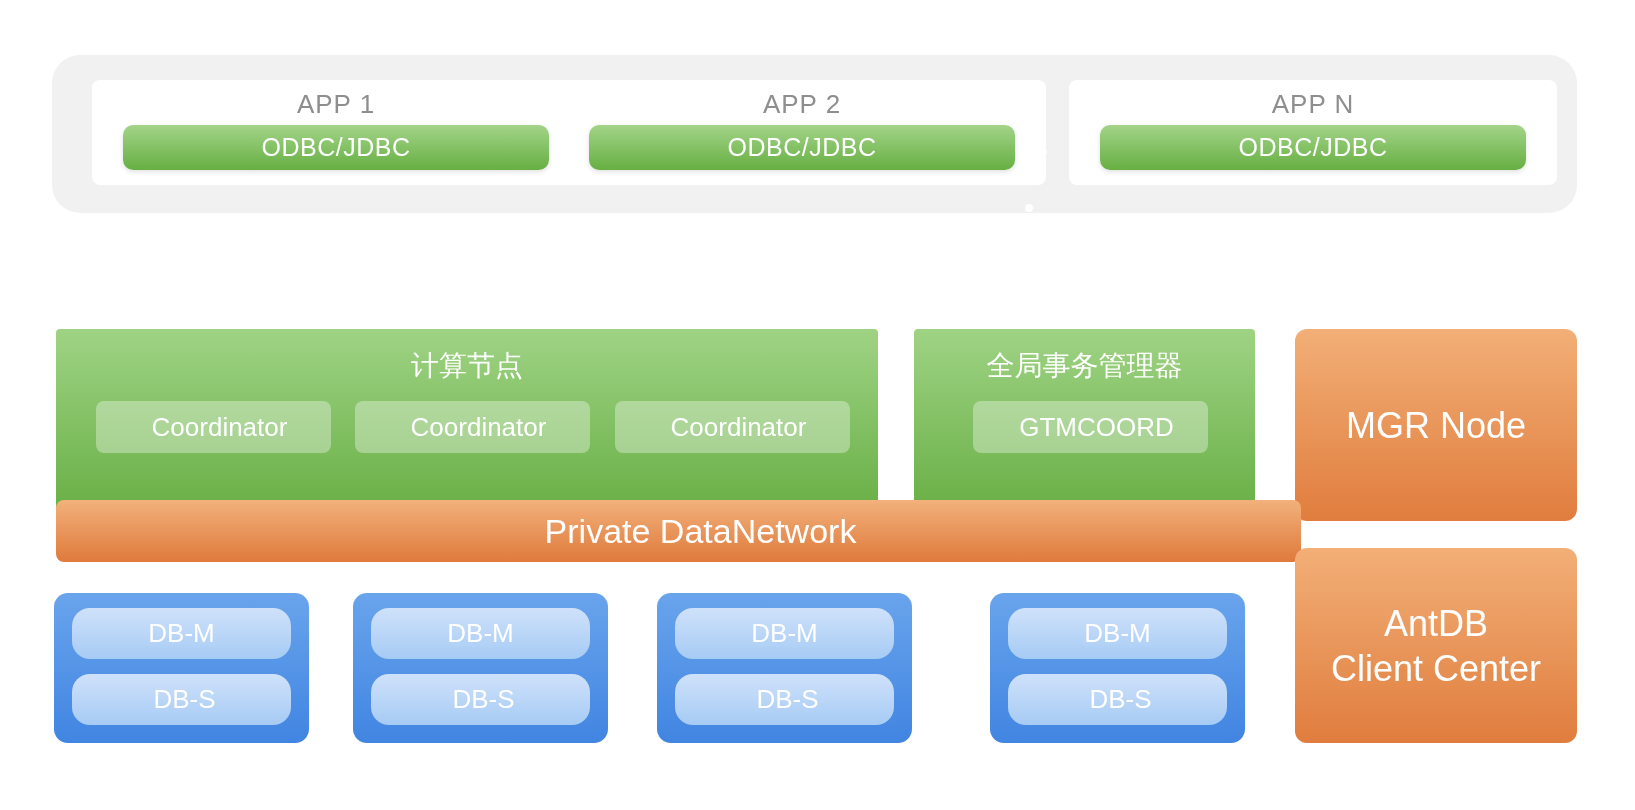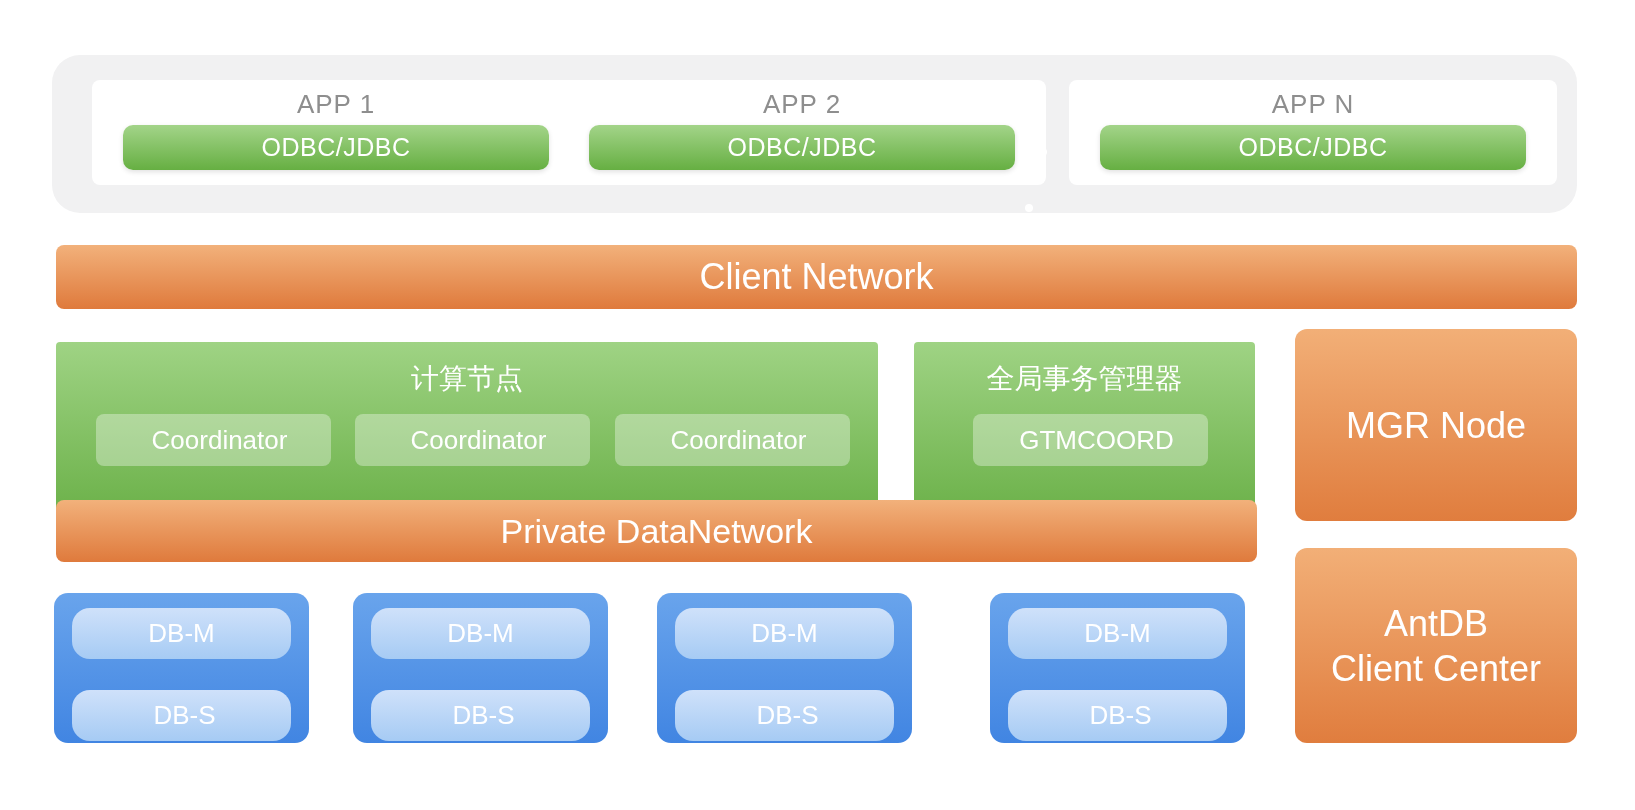--- a/index.html
+++ b/index.html
@@ -30,26 +30,25 @@
   .dot.d1{left:974px;top:93px;}
   .dot.d2{left:987px;top:93px;}
   .dot.d3{left:973px;top:149px;}
   
   .net-bar{
     position:absolute;border-radius:8px;
     background:linear-gradient(180deg,#f2b17b,#df7a3c);
     color:#ffffff;display:flex;align-items:center;justify-content:center;
   }
   .client-net{left:56px;top:245px;width:1521px;height:64px;font-size:36px;}
-  .private-net{left:56px;top:500px;width:1201px;height:62px;font-size:34px;}
+  .private-net{left:56px;top:500px;width:1201px;height:62px;font-size:34px;padding-left:44px;}
   
   .green-box{
     position:absolute;top:329px;height:188px;border-radius:4px;
     background:linear-gradient(180deg,#9fd384,#67ae44);
-    margin-top:13px;
   }
   .compute-box{left:56px;width:822px;}
   .gtm-box{left:914px;width:341px;}
   .green-title{text-align:center;color:#ffffff;font-size:28px;margin-top:18px;}
   .pill{
     position:absolute;top:72px;height:52px;border-radius:8px;
     background:rgba(255,255,255,0.34);color:#ffffff;
     display:flex;align-items:center;justify-content:center;font-size:26px;padding-left:12px;
   }
   .pill.c1{left:40px;width:223px;}
@@ -73,21 +72,21 @@
   .db-cluster.k1{left:54px;}
   .db-cluster.k2{left:353px;}
   .db-cluster.k3{left:657px;}
   .db-cluster.k4{left:990px;}
   .db-pill{
     position:absolute;left:18px;right:18px;height:51px;border-radius:18px;
     background:linear-gradient(180deg,#cfe1fa,#a6cbf4);
     color:#ffffff;display:flex;align-items:center;justify-content:center;font-size:26px;
   }
   .db-pill.m{top:15px;}
-  .db-pill.s{top:97px;padding-left:6px;}
+  .db-pill.s{top:81px;padding-left:6px;}
 </style>
 </head>
 <body>
 
 <div class="canvas">
 
   <div class="app-container">
     <div class="app-card" style="left:40px;">
       <div class="app-label">APP 1</div>
       <div class="odbc-btn">ODBC/JDBC</div>
@@ -100,21 +99,20 @@
       <div class="app-label">APP N</div>
       <div class="odbc-btn">ODBC/JDBC</div>
     </div>
     <div>
       <span class="dot d1"></span>
       <span class="dot d2"></span>
       <span class="dot d3"></span>
     </div>
   </div>
 
-  <div class="net-bar client-net">Client Network</div>
 
   <div class="green-box compute-box">
     <div class="green-title">计算节点</div>
     <div class="pill c1">Coordinator</div>
     <div class="pill c2">Coordinator</div>
     <div class="pill c3">Coordinator</div>
   </div>
 
   <div class="green-box gtm-box">
     <div class="green-title">全局事务管理器</div>

